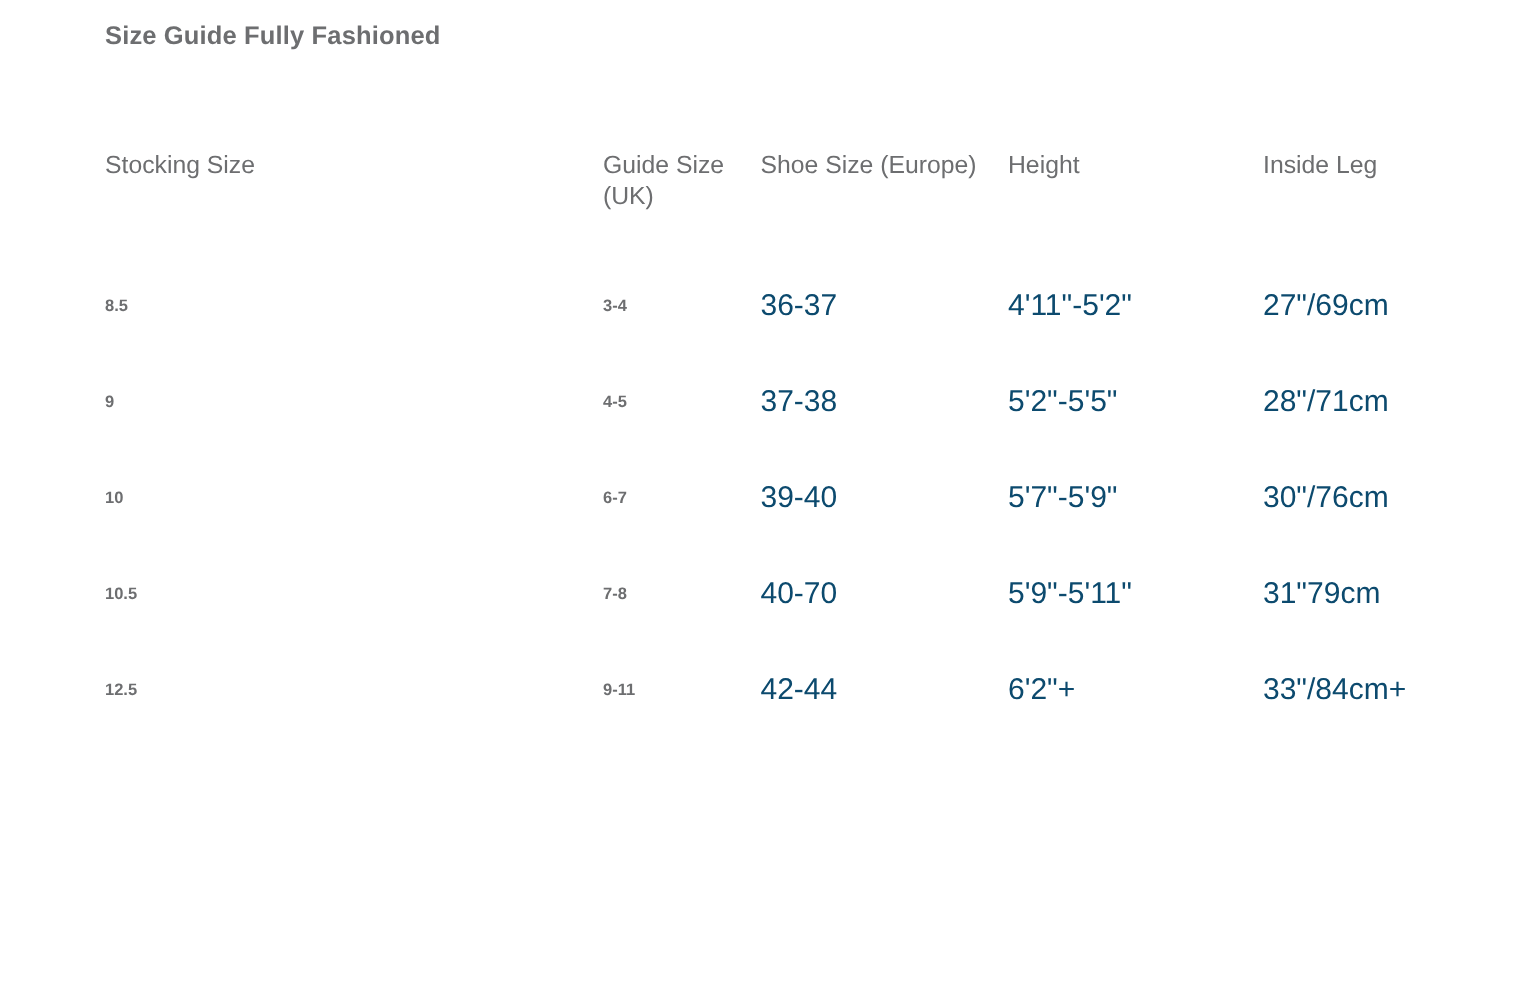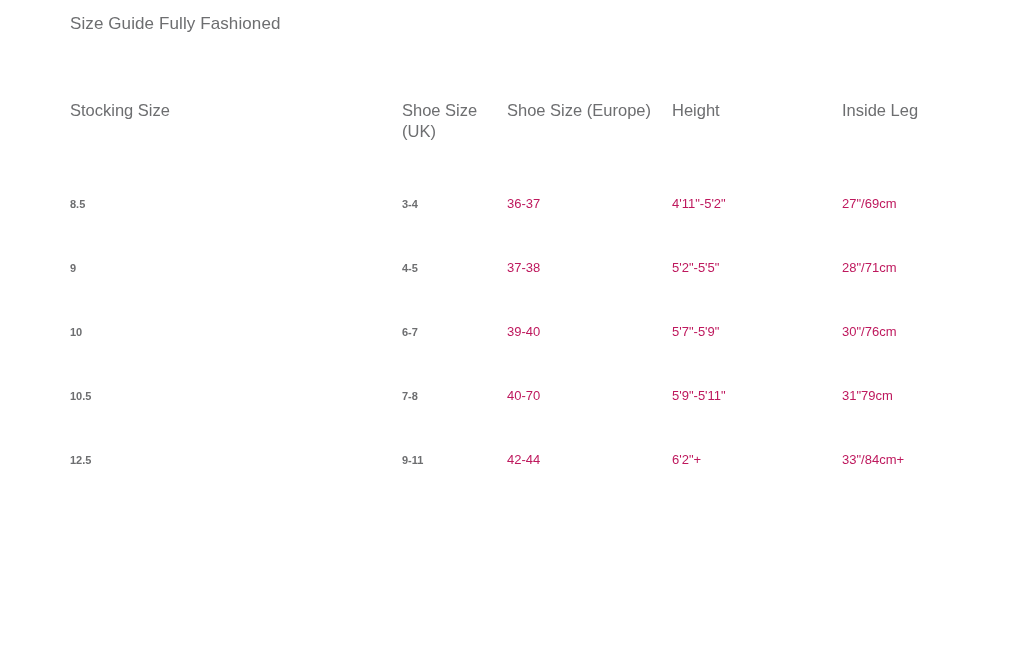--- a/index.html
+++ b/index.html
@@ -19,21 +19,21 @@
     width: 1024px;
     height: 669px;
     box-sizing: border-box;
     padding: 0;
   }
   .title {
     position: absolute;
     left: 70px;
     top: 14px;
     font-size: 17px;
-    font-weight: normal;
+    font-weight: bold;
     color: #6d6e70;
     letter-spacing: 0.1px;
   }
   table.size-table {
     position: absolute;
     left: 70px;
     top: 70px;
     width: 890px;
     border-collapse: collapse;
     table-layout: fixed;
@@ -43,22 +43,22 @@
     text-align: left;
     font-weight: normal;
     font-size: 16.5px;
     color: #6d6e70;
     vertical-align: top;
     padding: 0 0 30px 0;
     line-height: 1.28;
   }
   table.size-table td {
     text-align: left;
-    font-size: 13px;
-    color: #be185d;
+    font-size: 20px;
+    color: #0c4a6e;
     padding: 0;
     height: 64px;
     vertical-align: middle;
     line-height: 1.2;
   }
   table.size-table td.stocking,
   table.size-table td.ukshoe {
     font-size: 11px;
     font-weight: bold;
     color: #6d6e70;
@@ -80,21 +80,21 @@
     <colgroup>
       <col class="c0">
       <col class="c1">
       <col class="c2">
       <col class="c3">
       <col class="c4">
     </colgroup>
     <thead>
       <tr>
         <th>Stocking Size</th>
-        <th>Shoe Size (UK)</th>
+        <th>Guide Size (UK)</th>
         <th>Shoe Size (Europe)</th>
         <th>Height</th>
         <th>Inside Leg</th>
       </tr>
     </thead>
     <tbody>
       <tr>
         <td class="stocking">8.5</td>
         <td class="ukshoe">3-4</td>
         <td>36-37</td>

